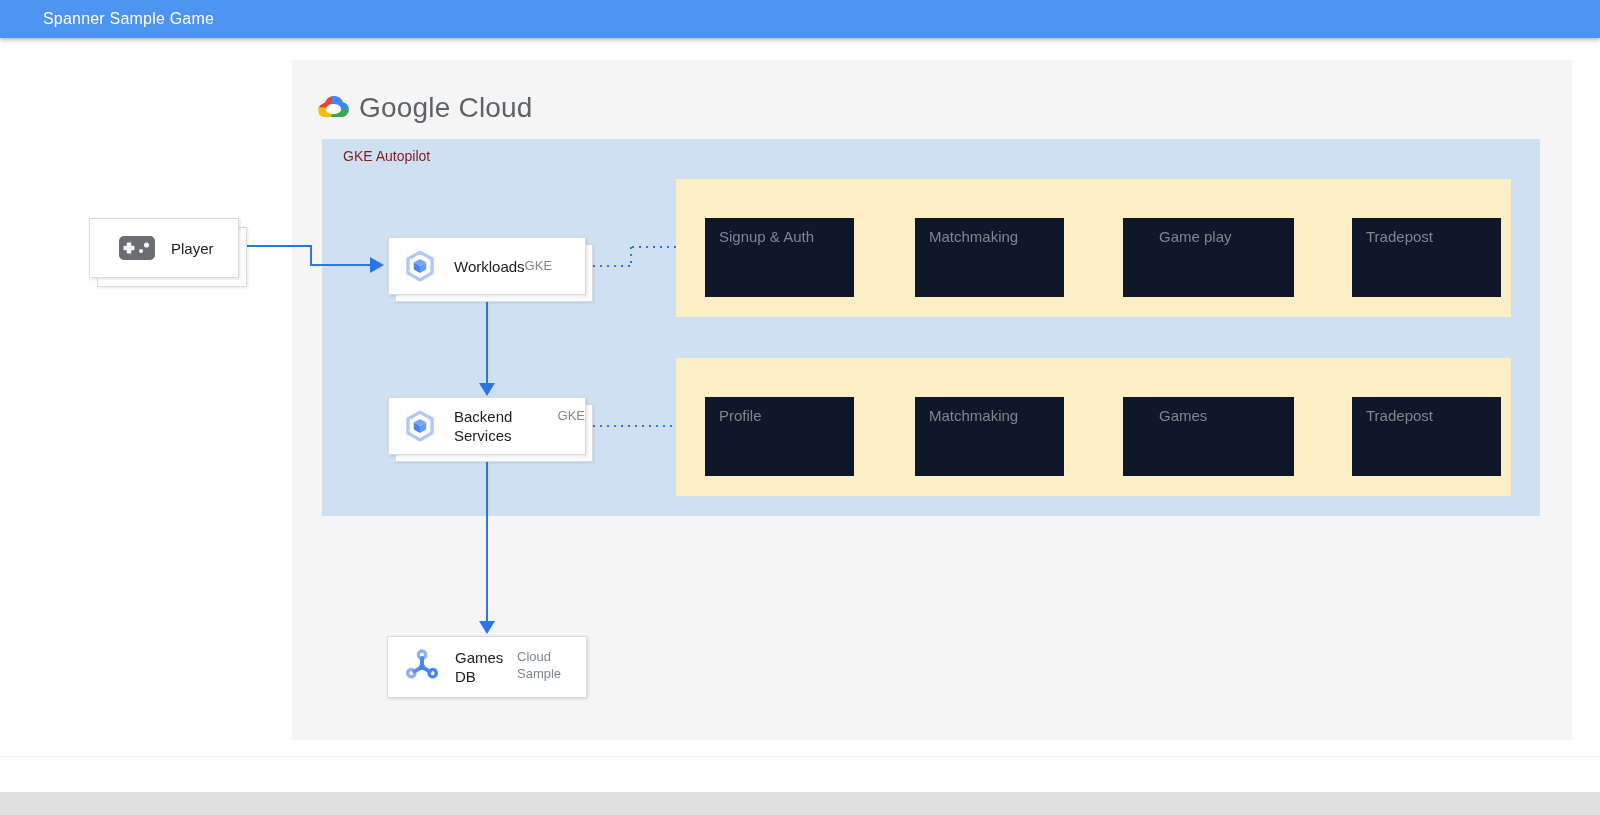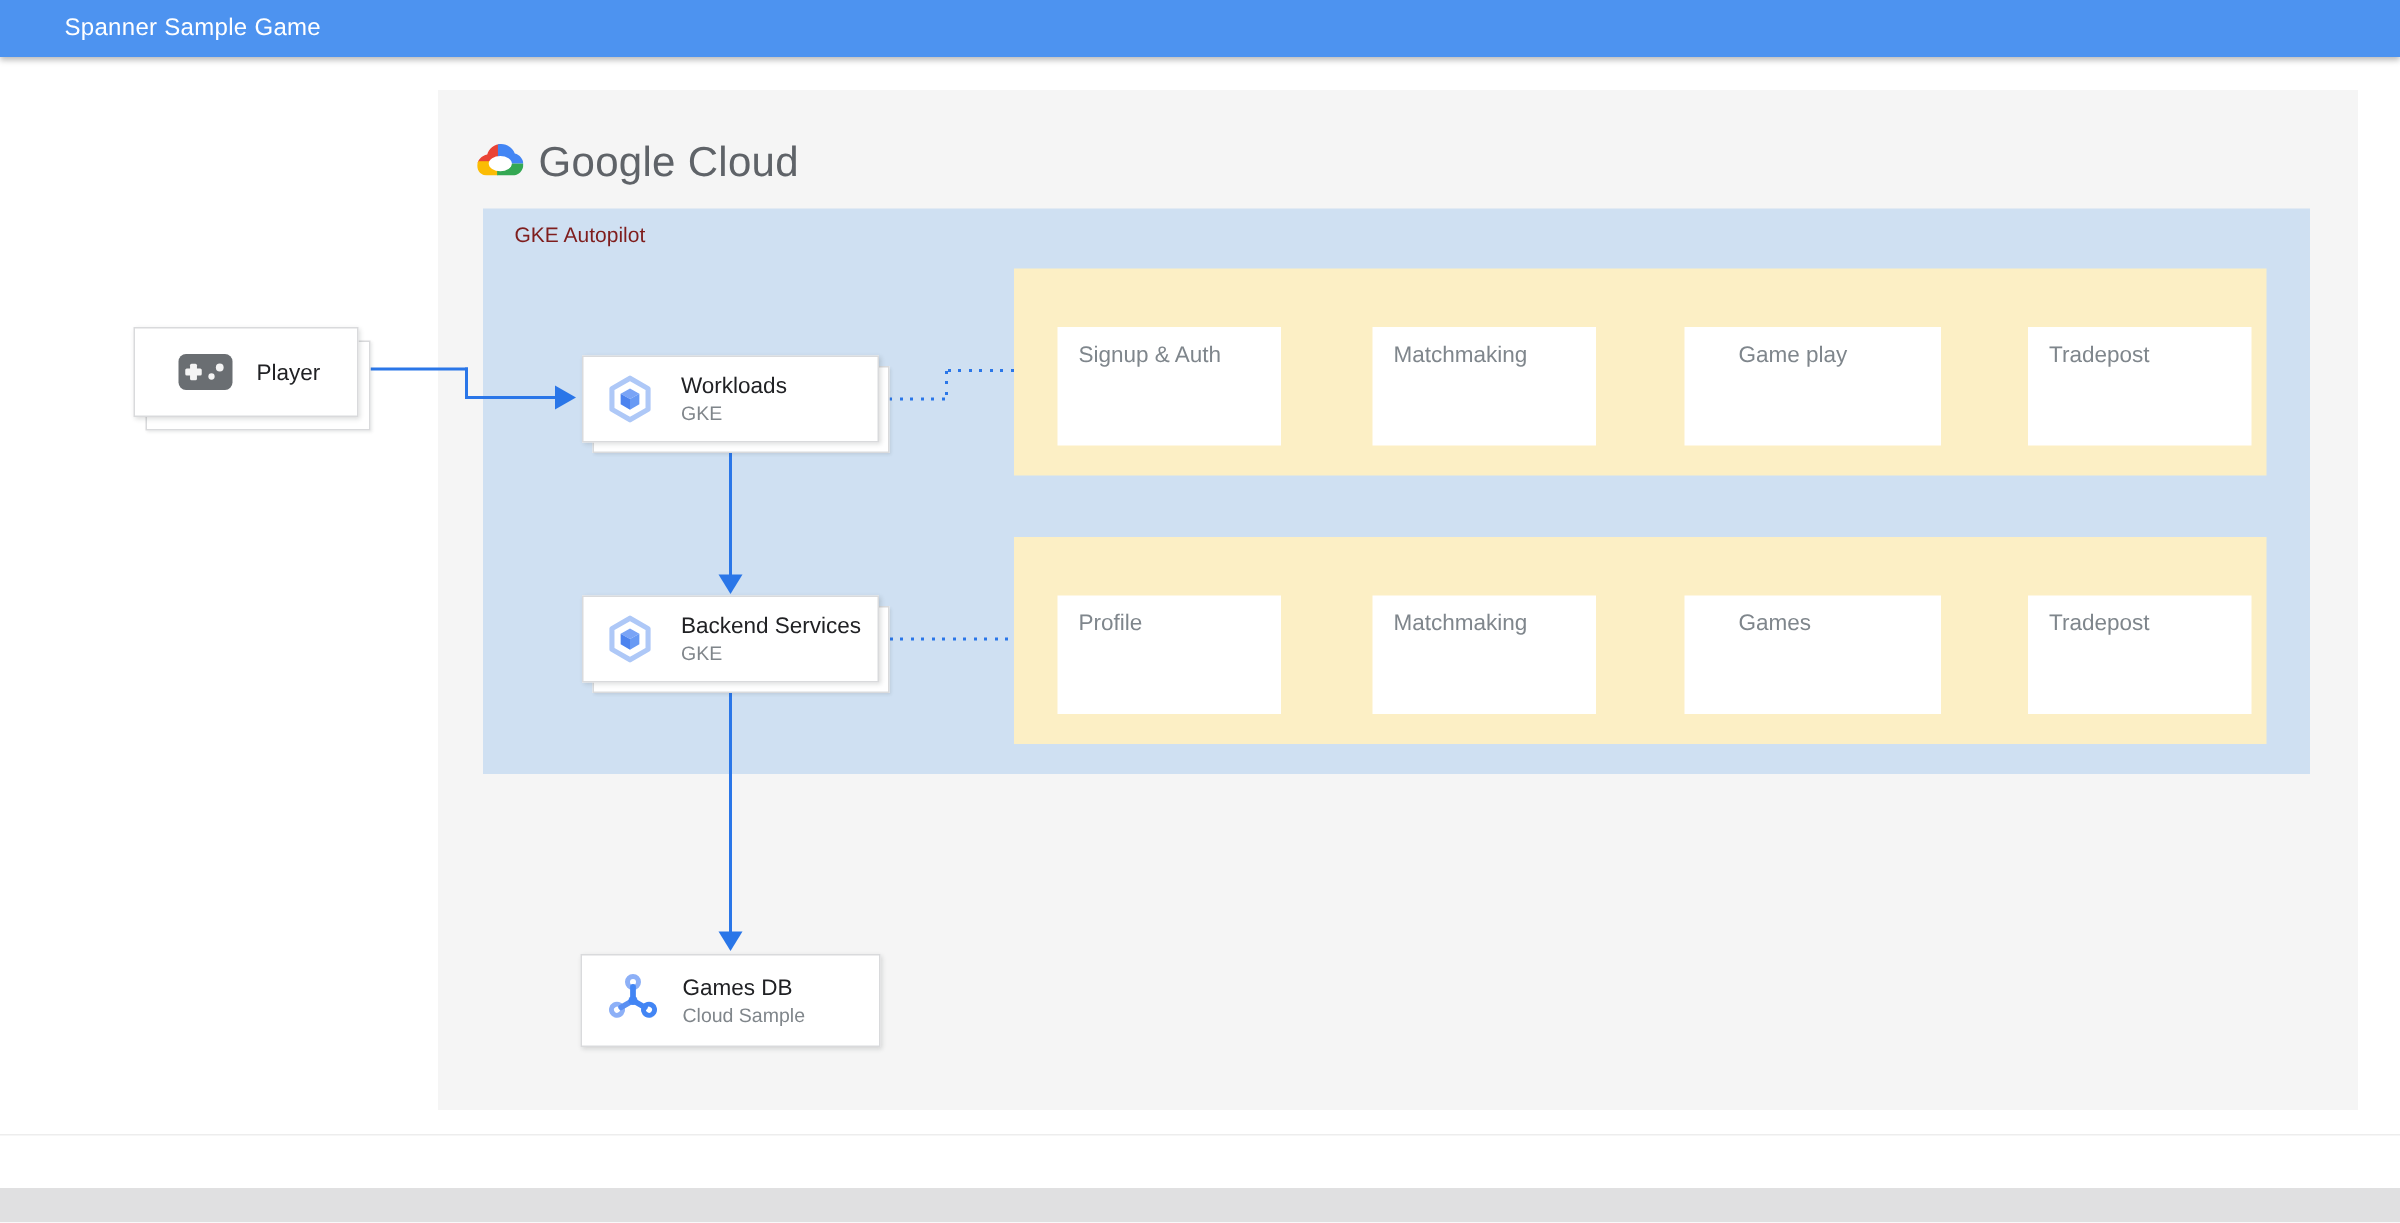--- a/index.html
+++ b/index.html
@@ -16,40 +16,40 @@
 
   .gc-logo{position:absolute;left:24px;top:32px;display:flex;align-items:center;gap:9px;}
   .gc-logo .gc-text{font-size:28px;color:#5f6368;letter-spacing:.2px;}
 
   .gke-box{position:absolute;left:30px;top:79px;width:1218px;height:377px;background:#cfe0f2;}
   .gke-label{position:absolute;left:21px;top:9px;font-size:14px;color:#7f1d1d;}
 
   .svc-group{position:absolute;left:354px;width:835px;height:138px;background:#fcefc5;}
   .svc-group.top{top:40px;}
   .svc-group.bottom{top:219px;}
-  .svc{position:absolute;top:39px;width:149px;height:79px;background:#ffffff;}
+  .svc{position:absolute;top:39px;width:149px;height:79px;background:#0f172a;}
   .svc .svc-label{display:block;padding:10px 0 0 14px;font-size:15px;color:#7f868c;}
   .svc.c1{left:29px;} .svc.c2{left:239px;} .svc.c3{left:447px;padding-left:22px;} .svc.c4{left:656px;margin-left:20px;}
 
   
   .card{position:absolute;background:#ffffff;border:1px solid #d9dadc;
         box-shadow:1px 1px 3px rgba(60,64,67,.18);box-sizing:border-box;z-index:4;
         display:flex;align-items:center;}
   .card.back{z-index:3;box-shadow:1px 1px 2px rgba(60,64,67,.12);}
   .player-back{left:97px;top:227px;width:150px;height:60px;}
   .player-card{left:89px;top:218px;width:150px;height:60px;padding-left:28px;gap:15px;align-items:center;}
   .player-card .player-label{font-size:15px;color:#202124;}
 
   .workloads-back{left:395px;top:244px;width:198px;height:58px;}
   .workloads-card{left:388px;top:237px;width:198px;height:58px;}
   .backend-back{left:395px;top:404px;width:198px;height:58px;}
   .backend-card{left:388px;top:397px;width:198px;height:58px;}
   .gamesdb-card{left:387px;top:636px;width:200px;height:62px;}
   .node-card{padding-left:14px;gap:17px;}
-  .node-text{display:flex;flex-direction:column;justify-content:center;}
+  .node-text{display:flex;flex-direction:row;justify-content:center;}
   .node-title{font-size:15px;color:#202124;line-height:19px;}
   .node-sub{font-size:13px;color:#80868b;line-height:17px;}
 
   
   .seg{position:absolute;background:#2a76e8;z-index:2;}
   .dot-h{position:absolute;height:2px;z-index:2;
          background-image:repeating-linear-gradient(90deg,#2a76e8 0 2px,transparent 2px 7px);}
   .dot-v{position:absolute;width:2px;z-index:2;
          background-image:repeating-linear-gradient(180deg,#2a76e8 0 2px,transparent 2px 7px);}
   .arrowhead{position:absolute;width:0;height:0;z-index:2;}

